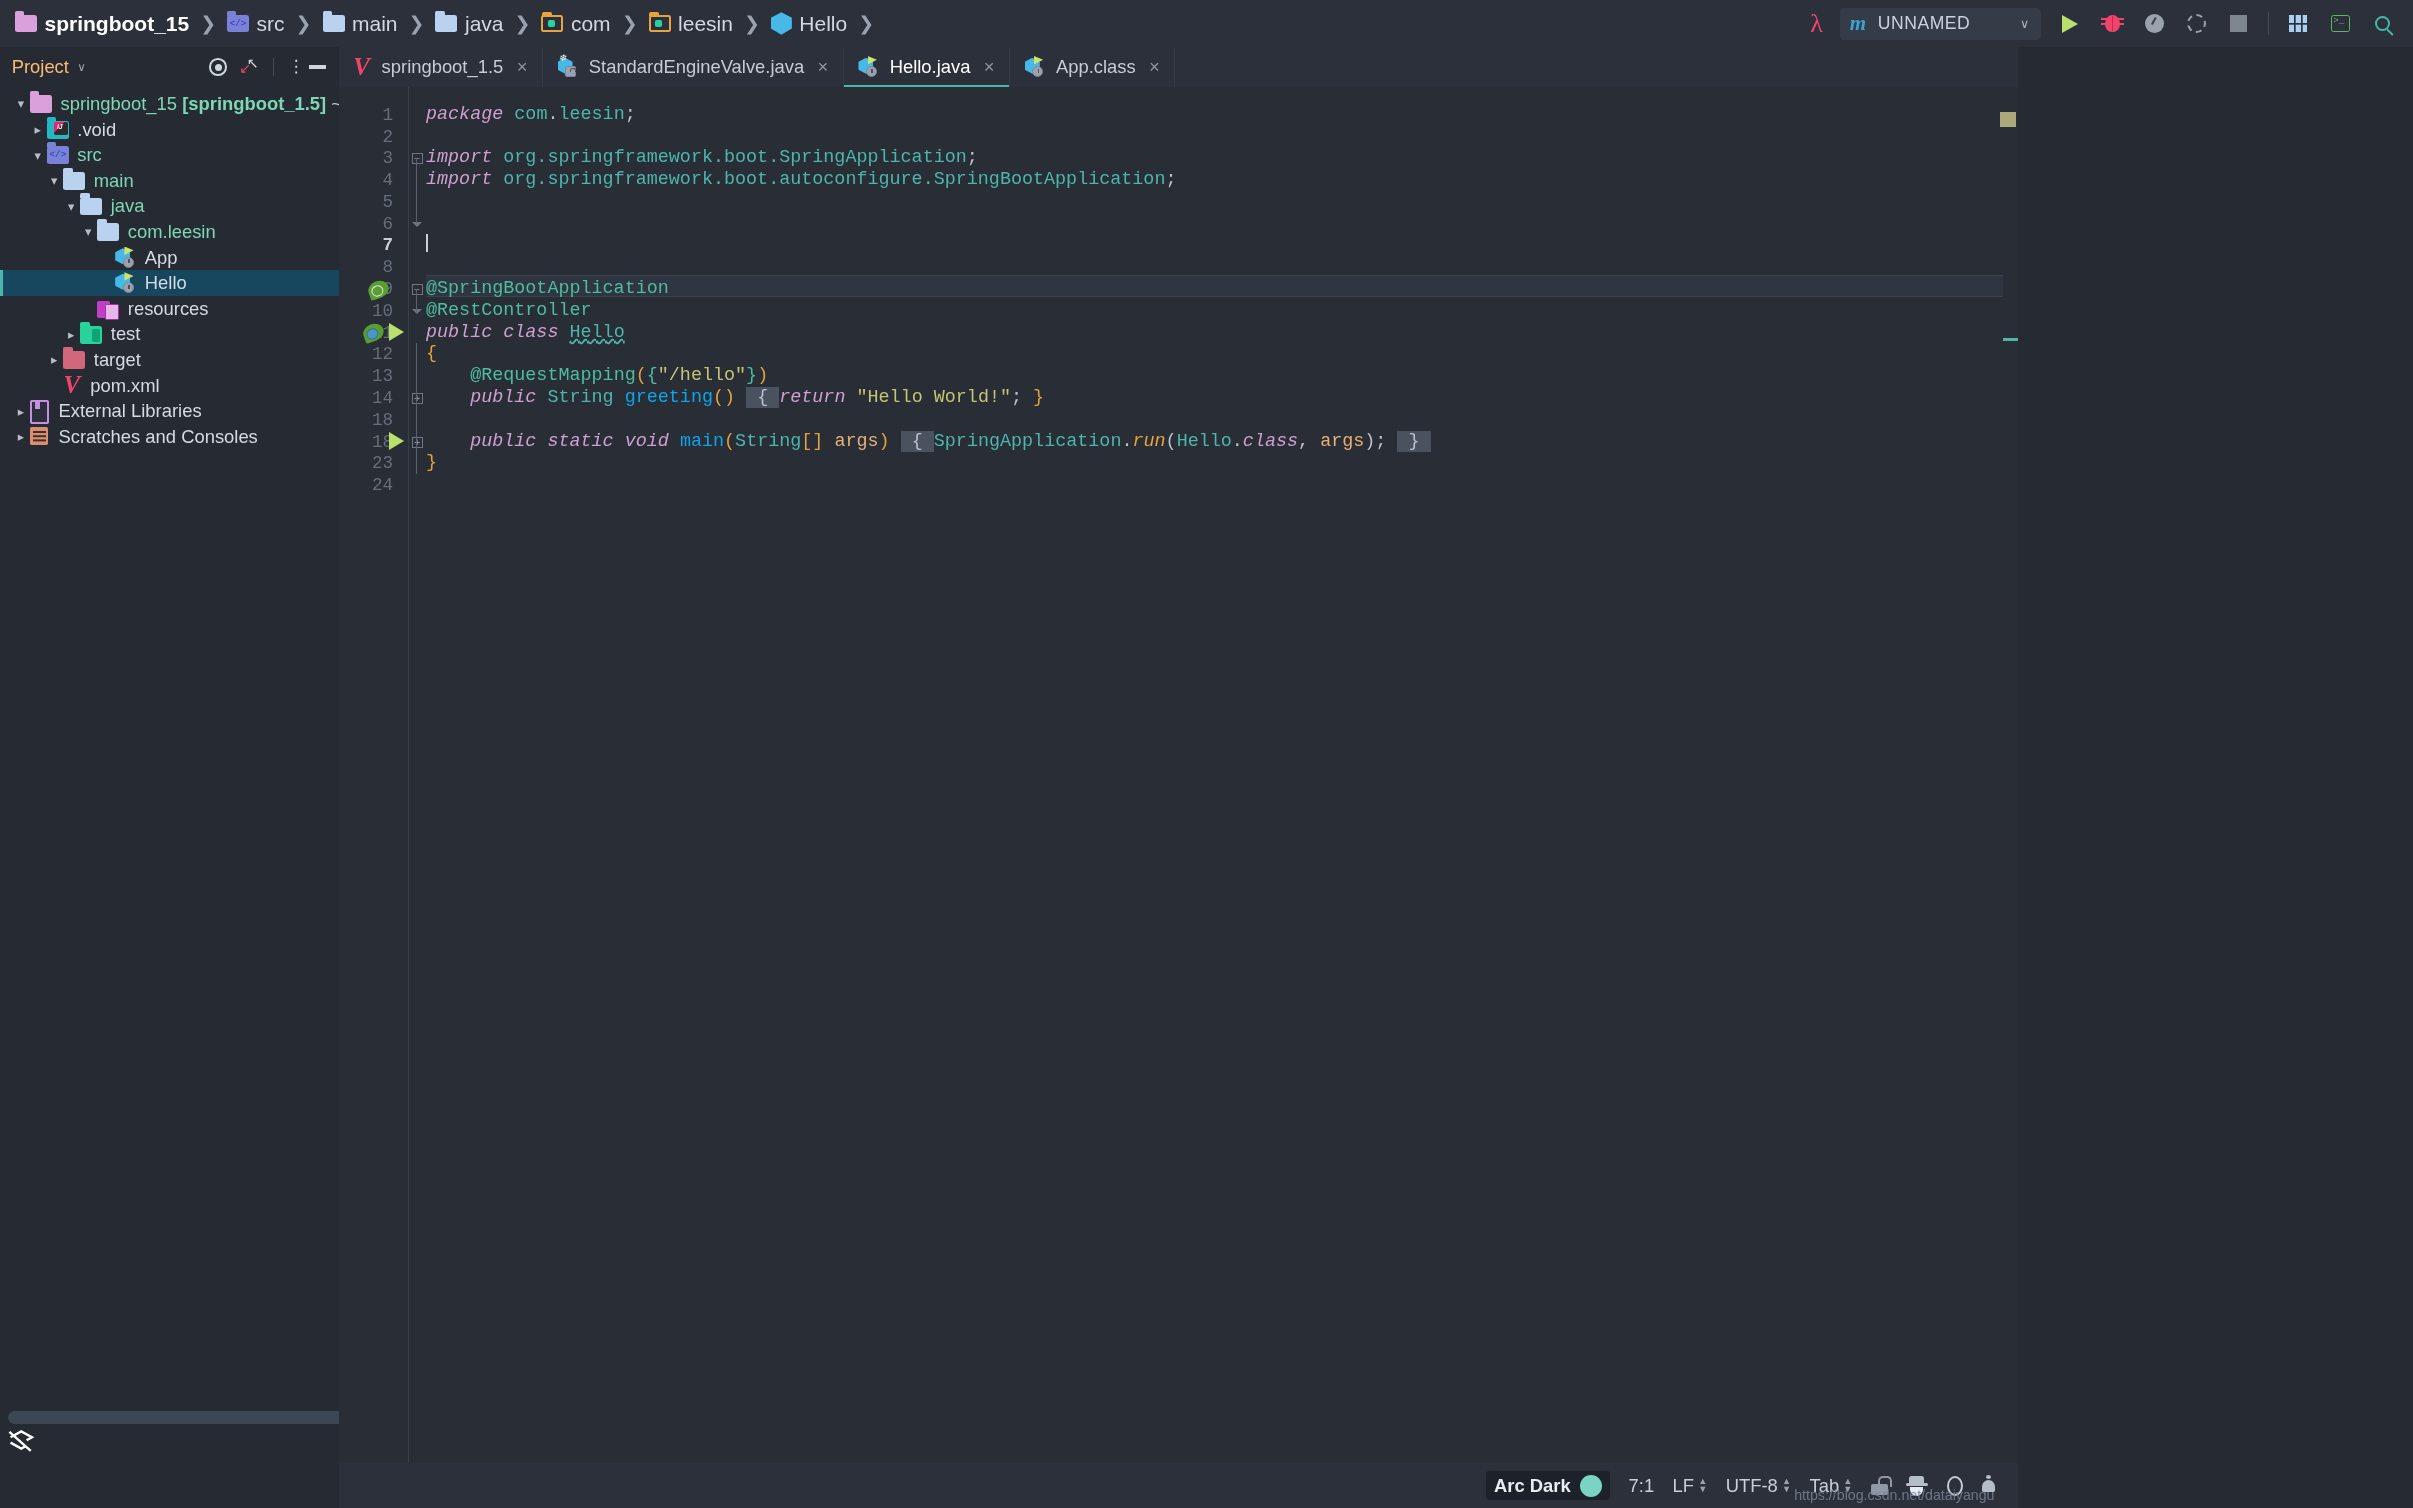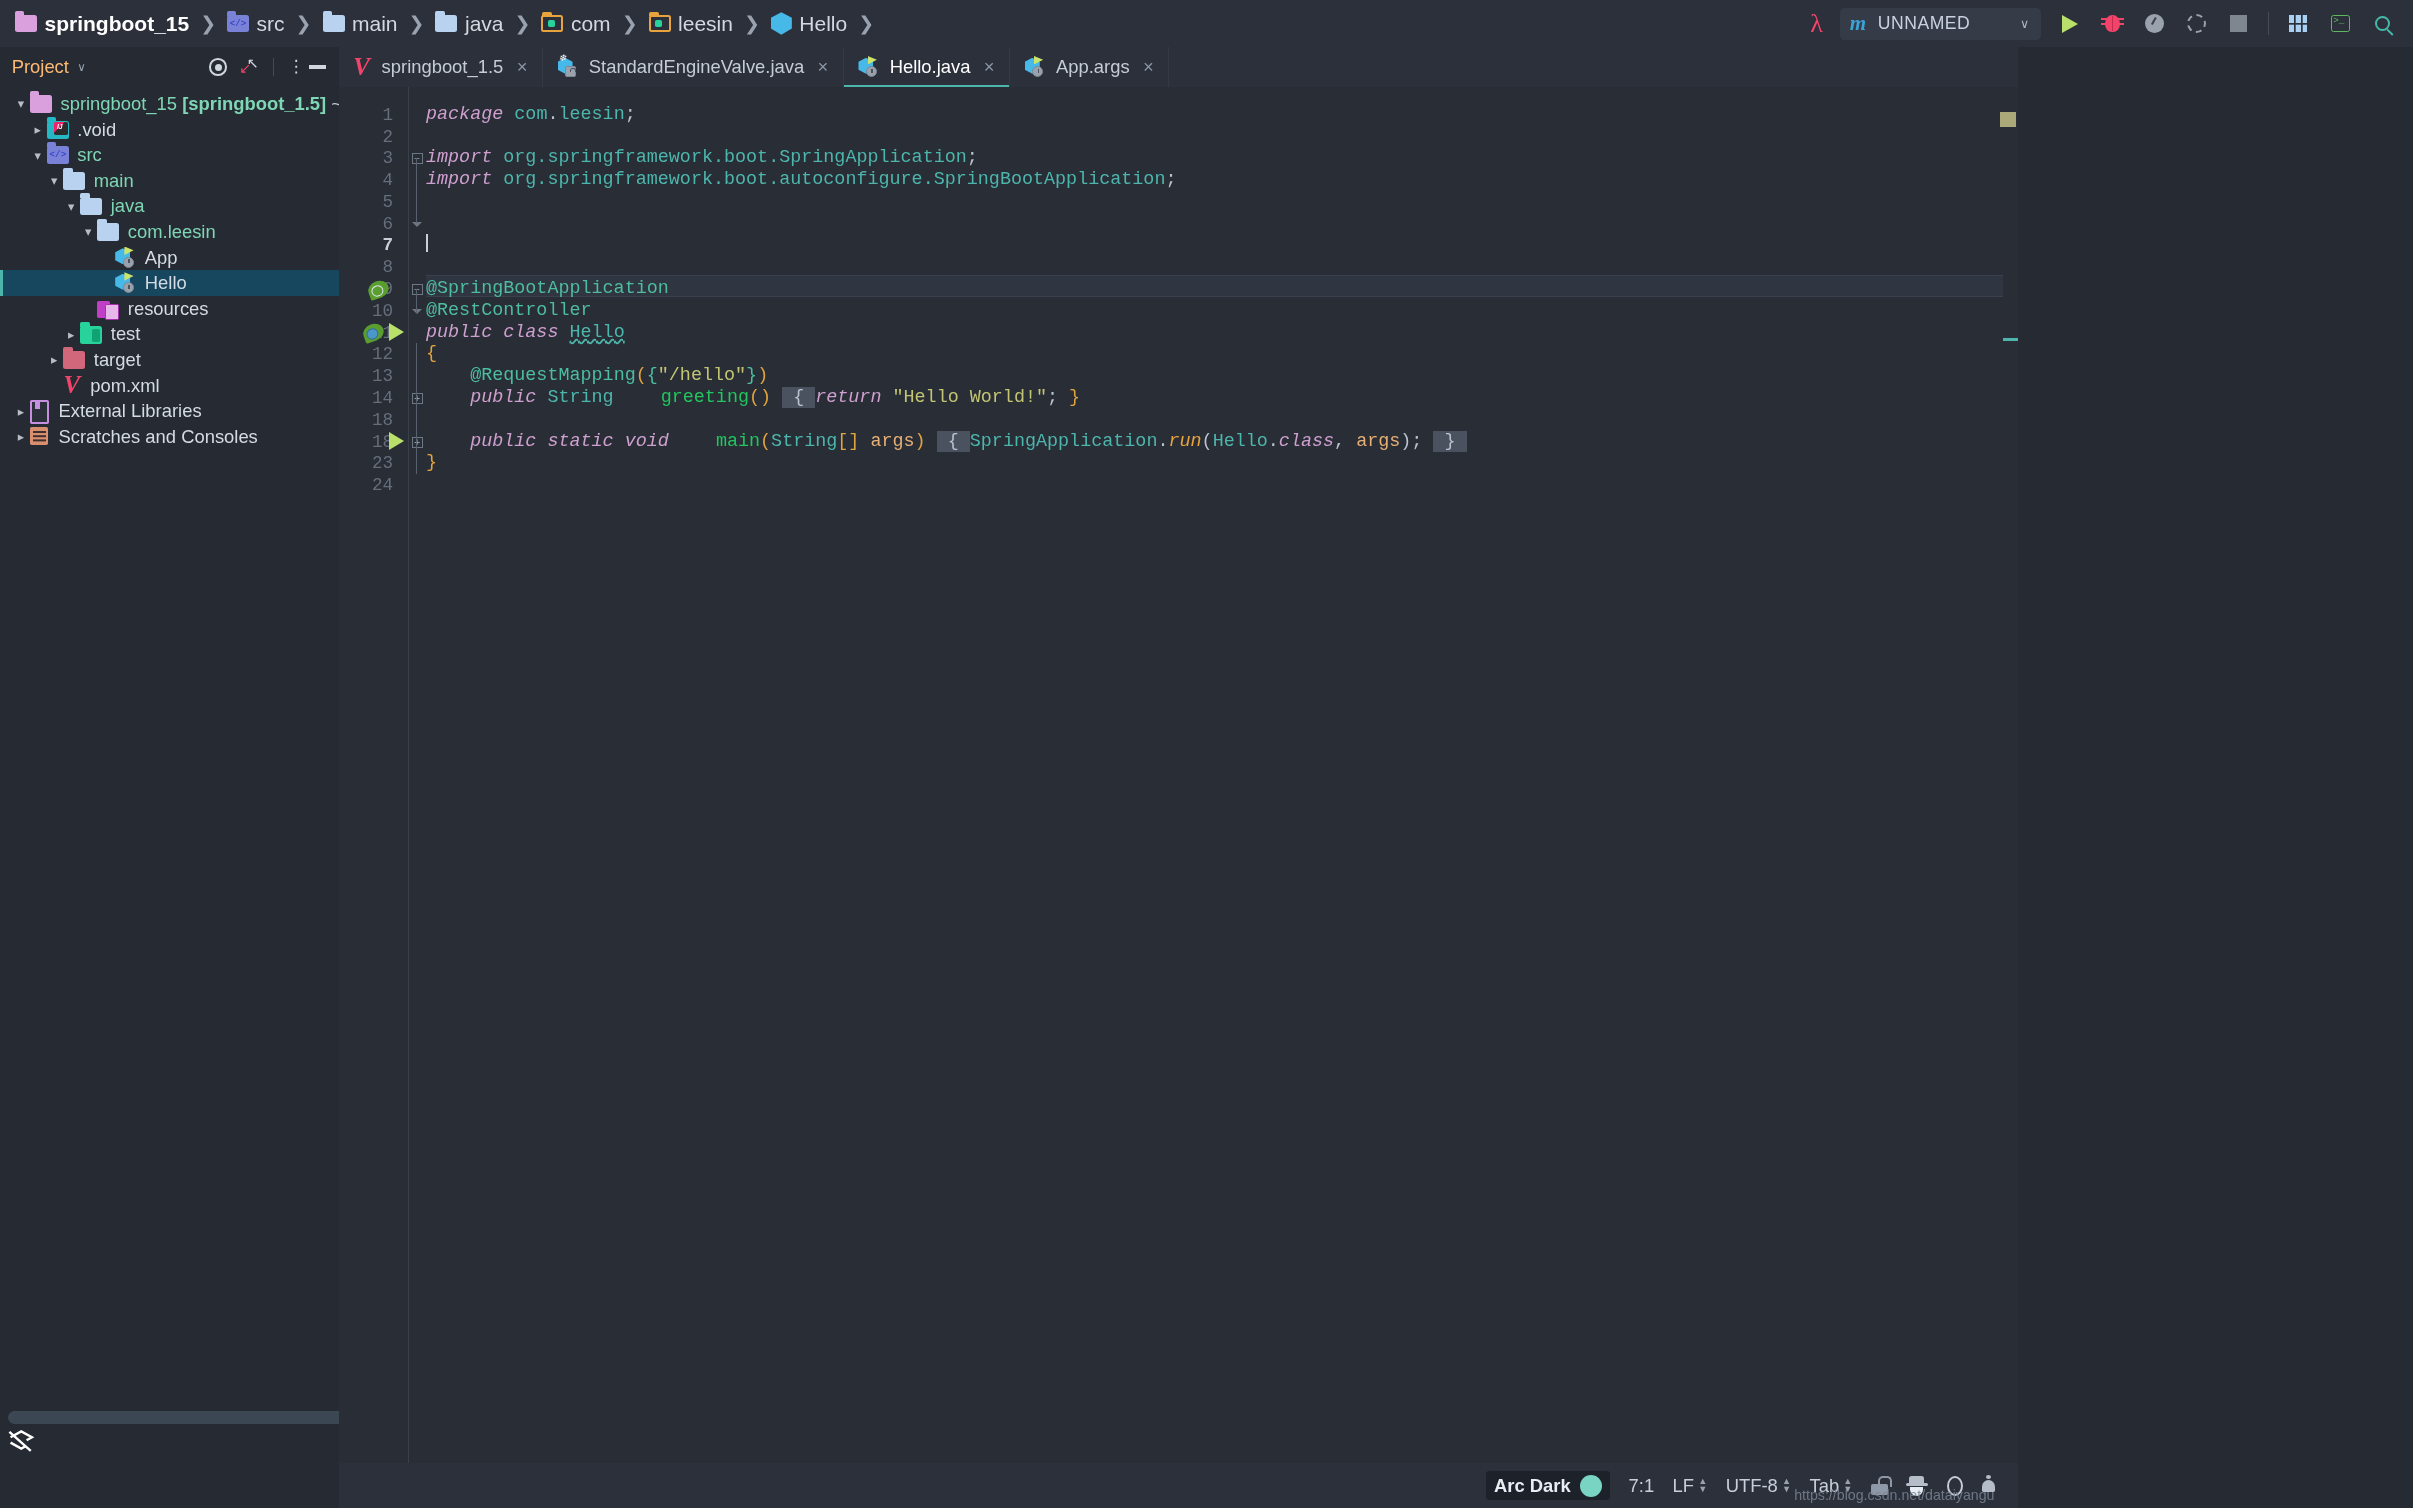--- a/index.html
+++ b/index.html
@@ -223,21 +223,21 @@
   }
   .code-line {
     position:absolute; left:87px; height:22px; line-height:22px; white-space:pre;
     font-family:"Liberation Mono", monospace; font-size:18.4px; color:#b9c2cf;
   }
   .kw { color:#cf9fcf; font-style:italic; }
   .id { color:#4db6ac; }
   .ann { color:#4dbd9e; }
   .str { color:#c3c573; }
   .typ { color:#4db6ac; }
-  .mth { color:#22c55e;margin-left:36px; }
+  .mth { color:#0ea5e9; }
   .par { color:#e8b074; }
   .punc { color:#b9c2cf; }
   .brk { color:#e0a33d; }
   .stat { color:#e8a33d; font-style:italic; }
   .warnu { text-decoration: underline wavy #4db6ac; text-decoration-skip-ink:none; }
   .bracehl { background:#4a515f; }
   .caret { display:inline-block; width:1.7px; height:18.4px; background:#c8cfda; vertical-align:-3.4px; }
 
   .foldmark {
     position:absolute; left:0; width:18.4px; height:22px; display:flex; align-items:center; justify-content:center;
@@ -509,21 +509,21 @@
           </span>
           <span class="tab-name">Hello.java</span>
           <span class="tclose">×</span>
         </div>
         <div class="tab">
           <span class="ic ic-class">
             <i class="cube"></i>
             <i class="flag"></i>
             <i class="badge"></i>
           </span>
-          <span class="tab-name">App.args</span>
+          <span class="tab-name">App.class</span>
           <span class="tclose">×</span>
         </div>
       </div>
     <div class="code-wrap">
       <div class="hl-line" id="hlline" style="top: 188px; left: 0px; right: 0px;"></div>
       <div class="gutter" id="gutter">
           <div class="lnum" style="top: 17px; right: 15px; position: absolute;">1</div>
           <div class="lnum" style="top: 39px; right: 15px; position: absolute;">2</div>
           <div class="lnum" style="top: 60px; right: 15px; position: absolute;">3</div>
           <div class="lnum" style="top: 82px; right: 15px; position: absolute;">4</div>

